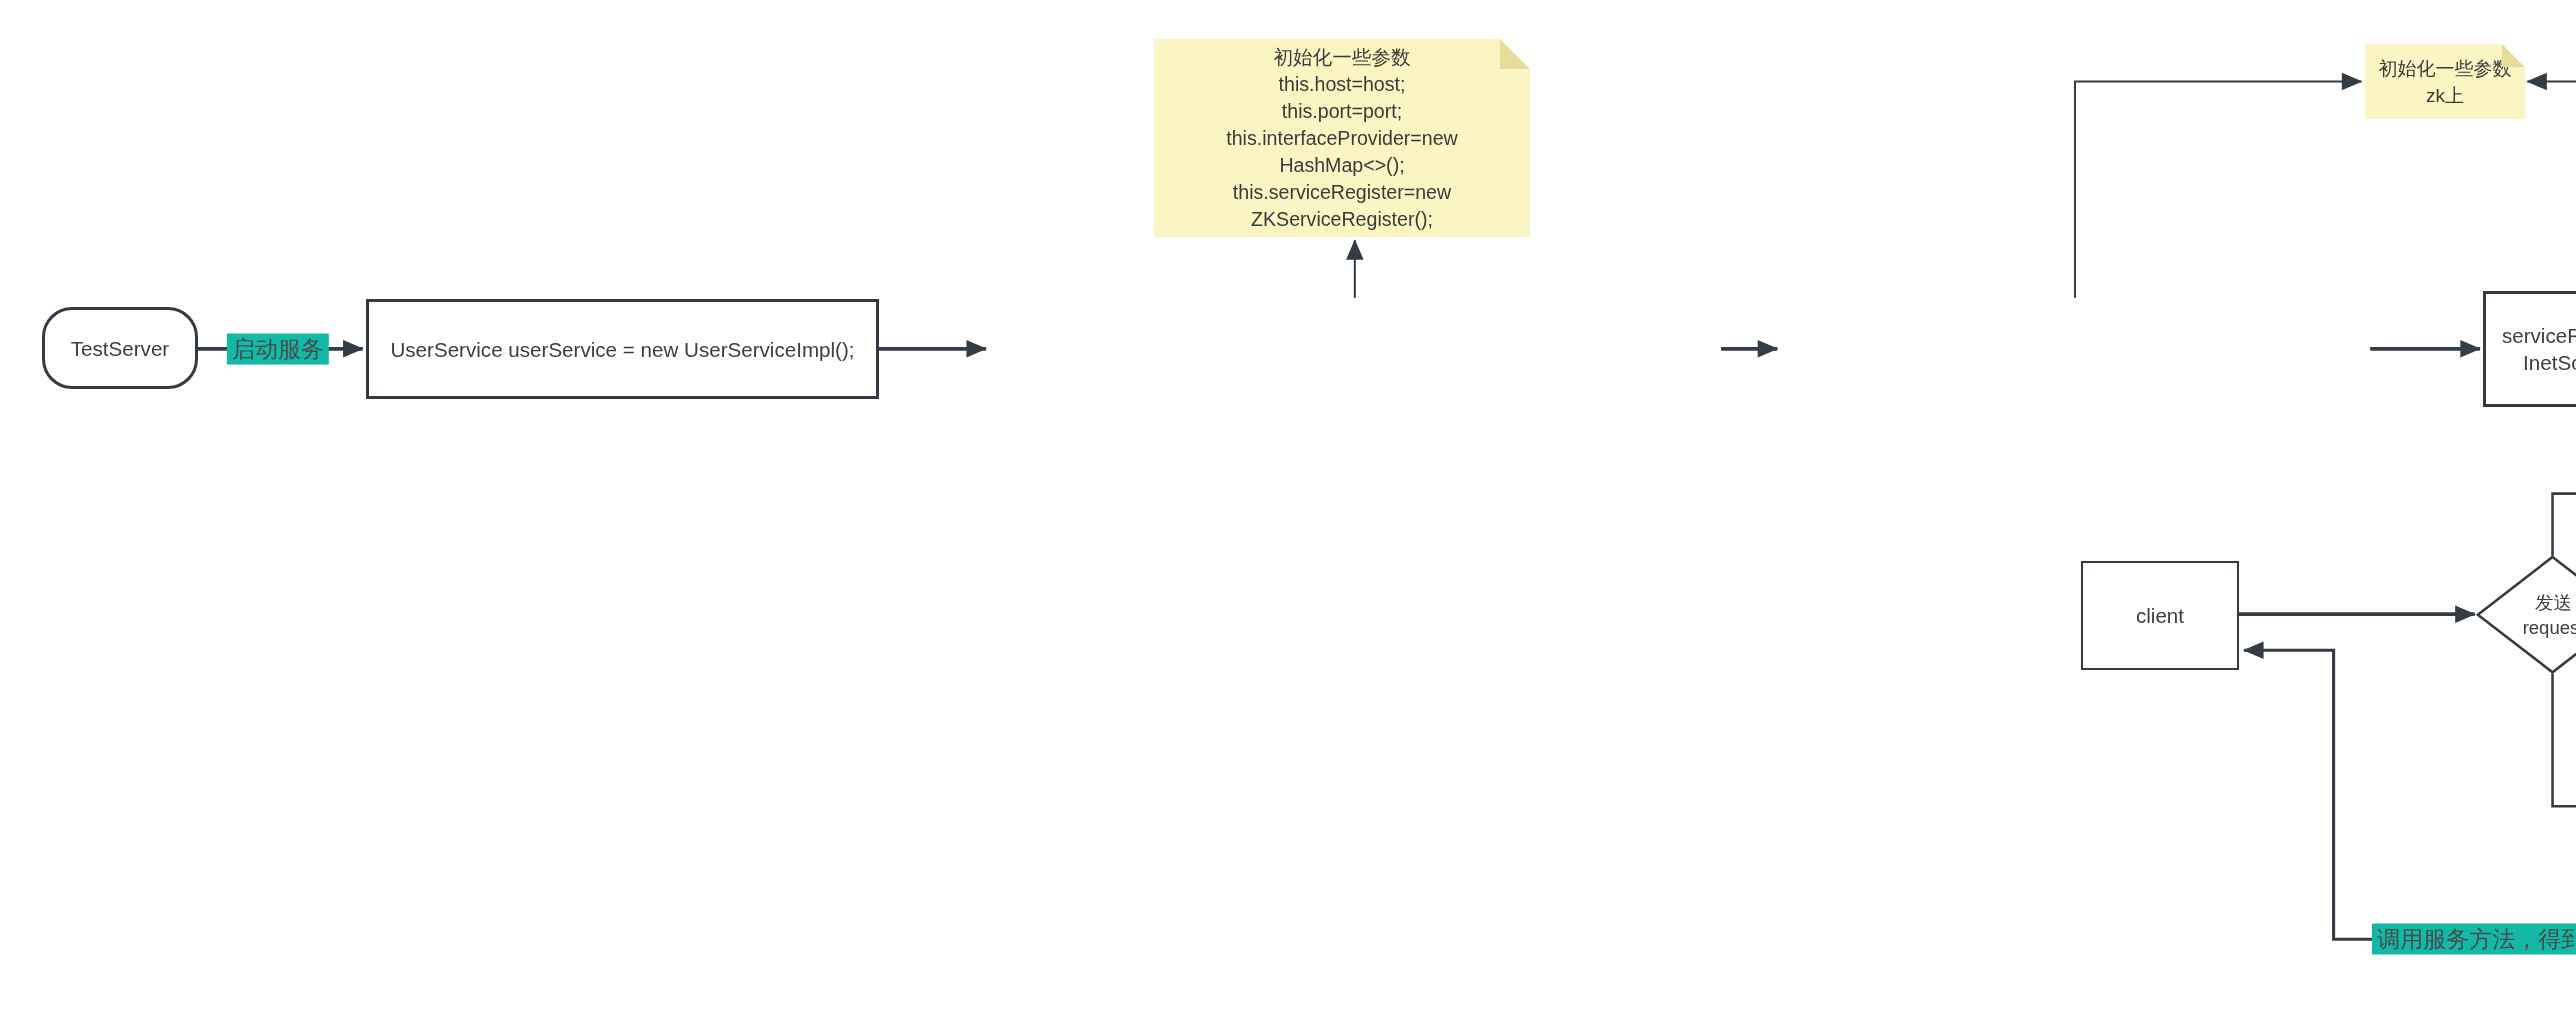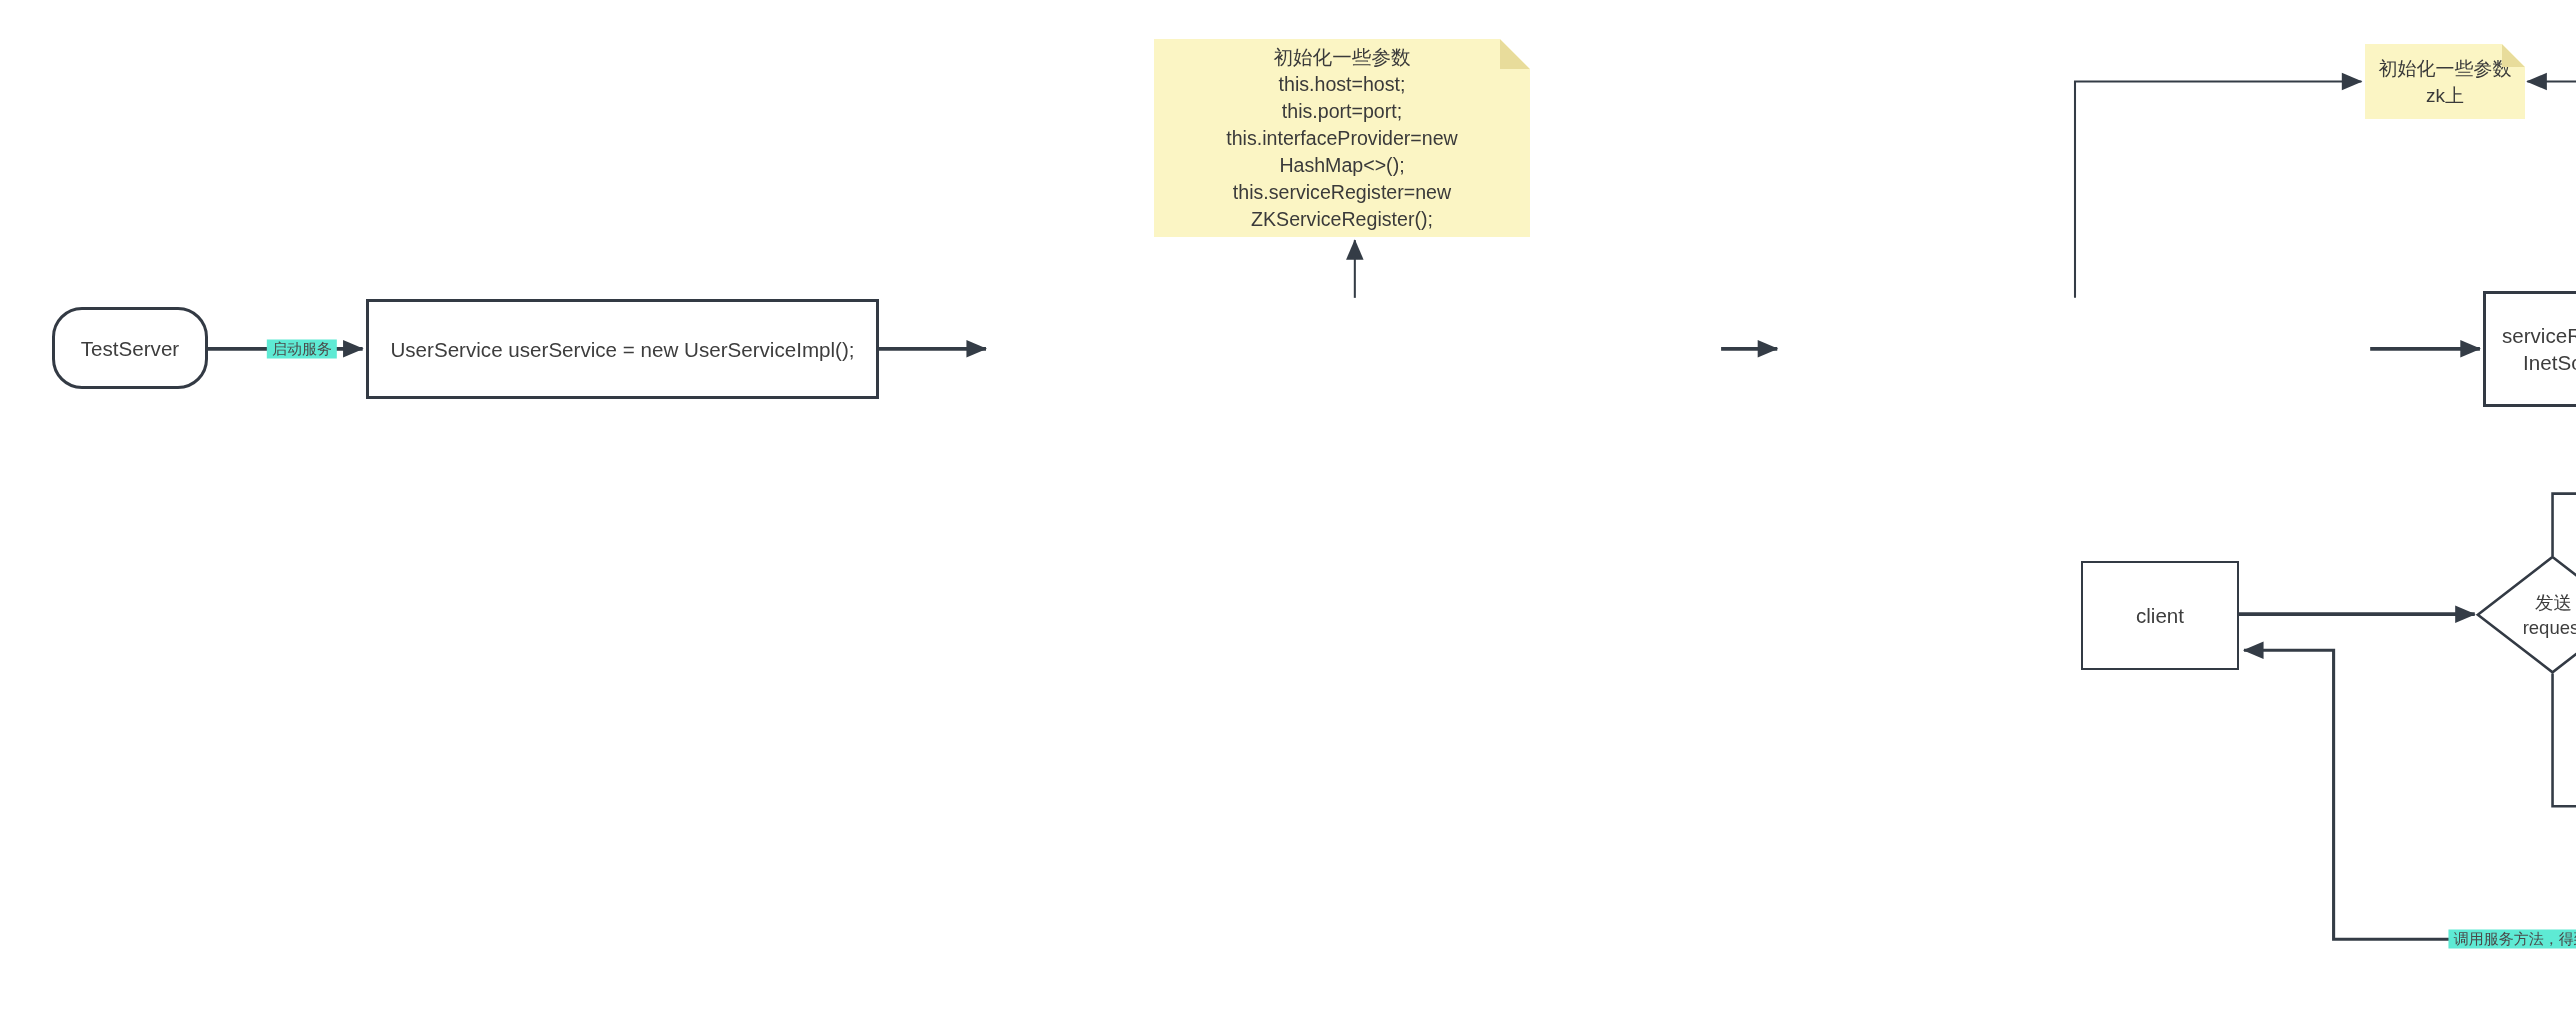--- a/index.html
+++ b/index.html
@@ -25,21 +25,21 @@
     display: flex;
     flex-direction: column;
     align-items: center;
     justify-content: center;
     text-align: center;
     font-size: 20.6px;
     line-height: 27px;
     color: #3d3d3d;
     padding: 0 6.2px;
   }
-  .terminator { border-radius: 30px; margin-left: 10px; }
+  .terminator { border-radius: 30px; }
   .plain { border-width: 2.6px; }
   .note {
     position: absolute;
     box-sizing: border-box;
     background: #fbf5c4;
     color: #3a3a3a;
     font-size: 19.6px;
     line-height: 27px;
     text-align: center;
     display: flex;
@@ -68,26 +68,25 @@
     align-items: center;
     justify-content: center;
     text-align: center;
     font-size: 18.5px;
     line-height: 25px;
     color: #3d3d3d;
   }
   .edge-label {
     position: absolute;
     transform: translate(-50%, -50%);
-    background: #5eead4;
+    background: #14b8a6;
     padding: 0 5.2px;
-    font-size: 15px;
+    font-size: 23px;
     color: #4a4a4a;
     white-space: nowrap;
-    margin-left: 24px;
   }
 </style>
 </head>
 <body>
 
 <div class="canvas">
 
   <svg class="connectors" viewBox="0 0 7528 2001">
     <defs>
       <marker id="arw" markerUnits="userSpaceOnUse" markerWidth="46" markerHeight="38" refX="40" refY="19" orient="auto">

